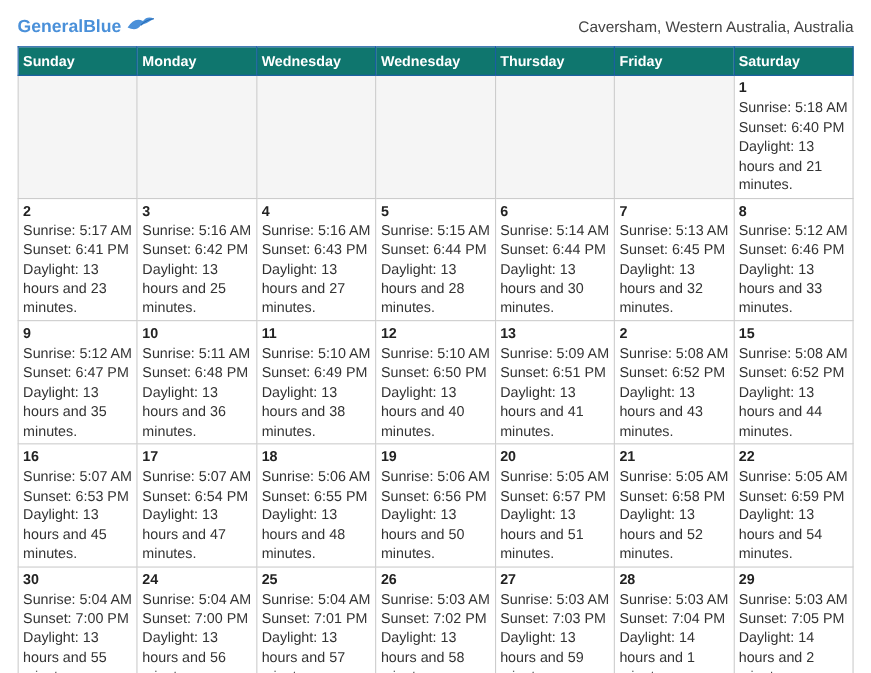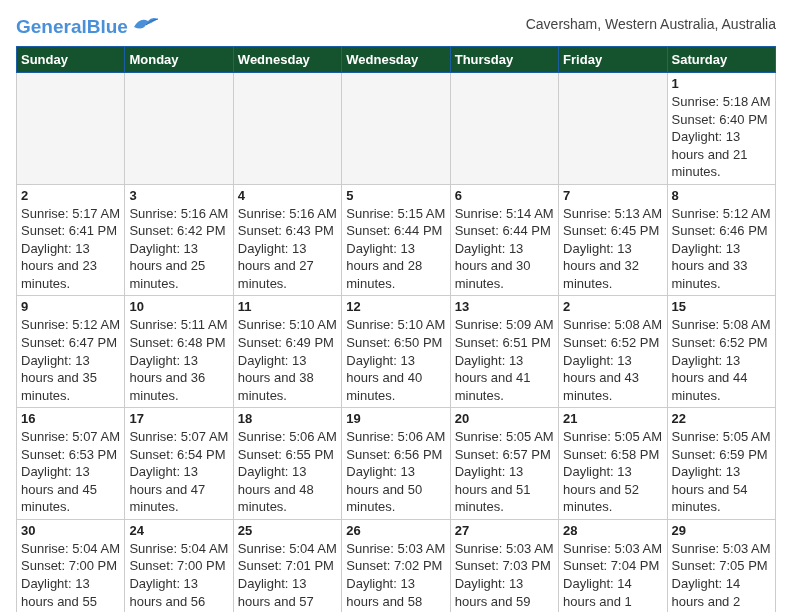--- a/index.html
+++ b/index.html
@@ -15,21 +15,21 @@
       justify-content: space-between;
       align-items: flex-start;
       margin-bottom: 8px;
     }
     .logo {
       display: flex;
       flex-direction: column;
       align-items: flex-start;
     }
     .logo-text {
-      font-size: 19px;
+      font-size: 16px;
       font-weight: bold;
       color: #333;
     }
     .logo-text span { color: #4a90d9; }
     .title-section {
       text-align: right;
     }
     .month-title {
       font-size: 32px;
       font-weight: bold;
@@ -39,21 +39,21 @@
       font-size: 14px;
       color: #444;
       margin-left: 36px;
     }
     .calendar {
       width: 100%;
       border-collapse: collapse;
       border: 1px solid #ccc;
     }
     .calendar th {
-      background-color: #14532d;
+      background-color: #0f766e;
       color: #fff;
       font-size: 13px;
       font-weight: bold;
       padding: 5px 4px;
       text-align: left;
       border: 1px solid #1a5da5;
     }
     .calendar td {
       vertical-align: top;
       border: 1px solid #ccc;

